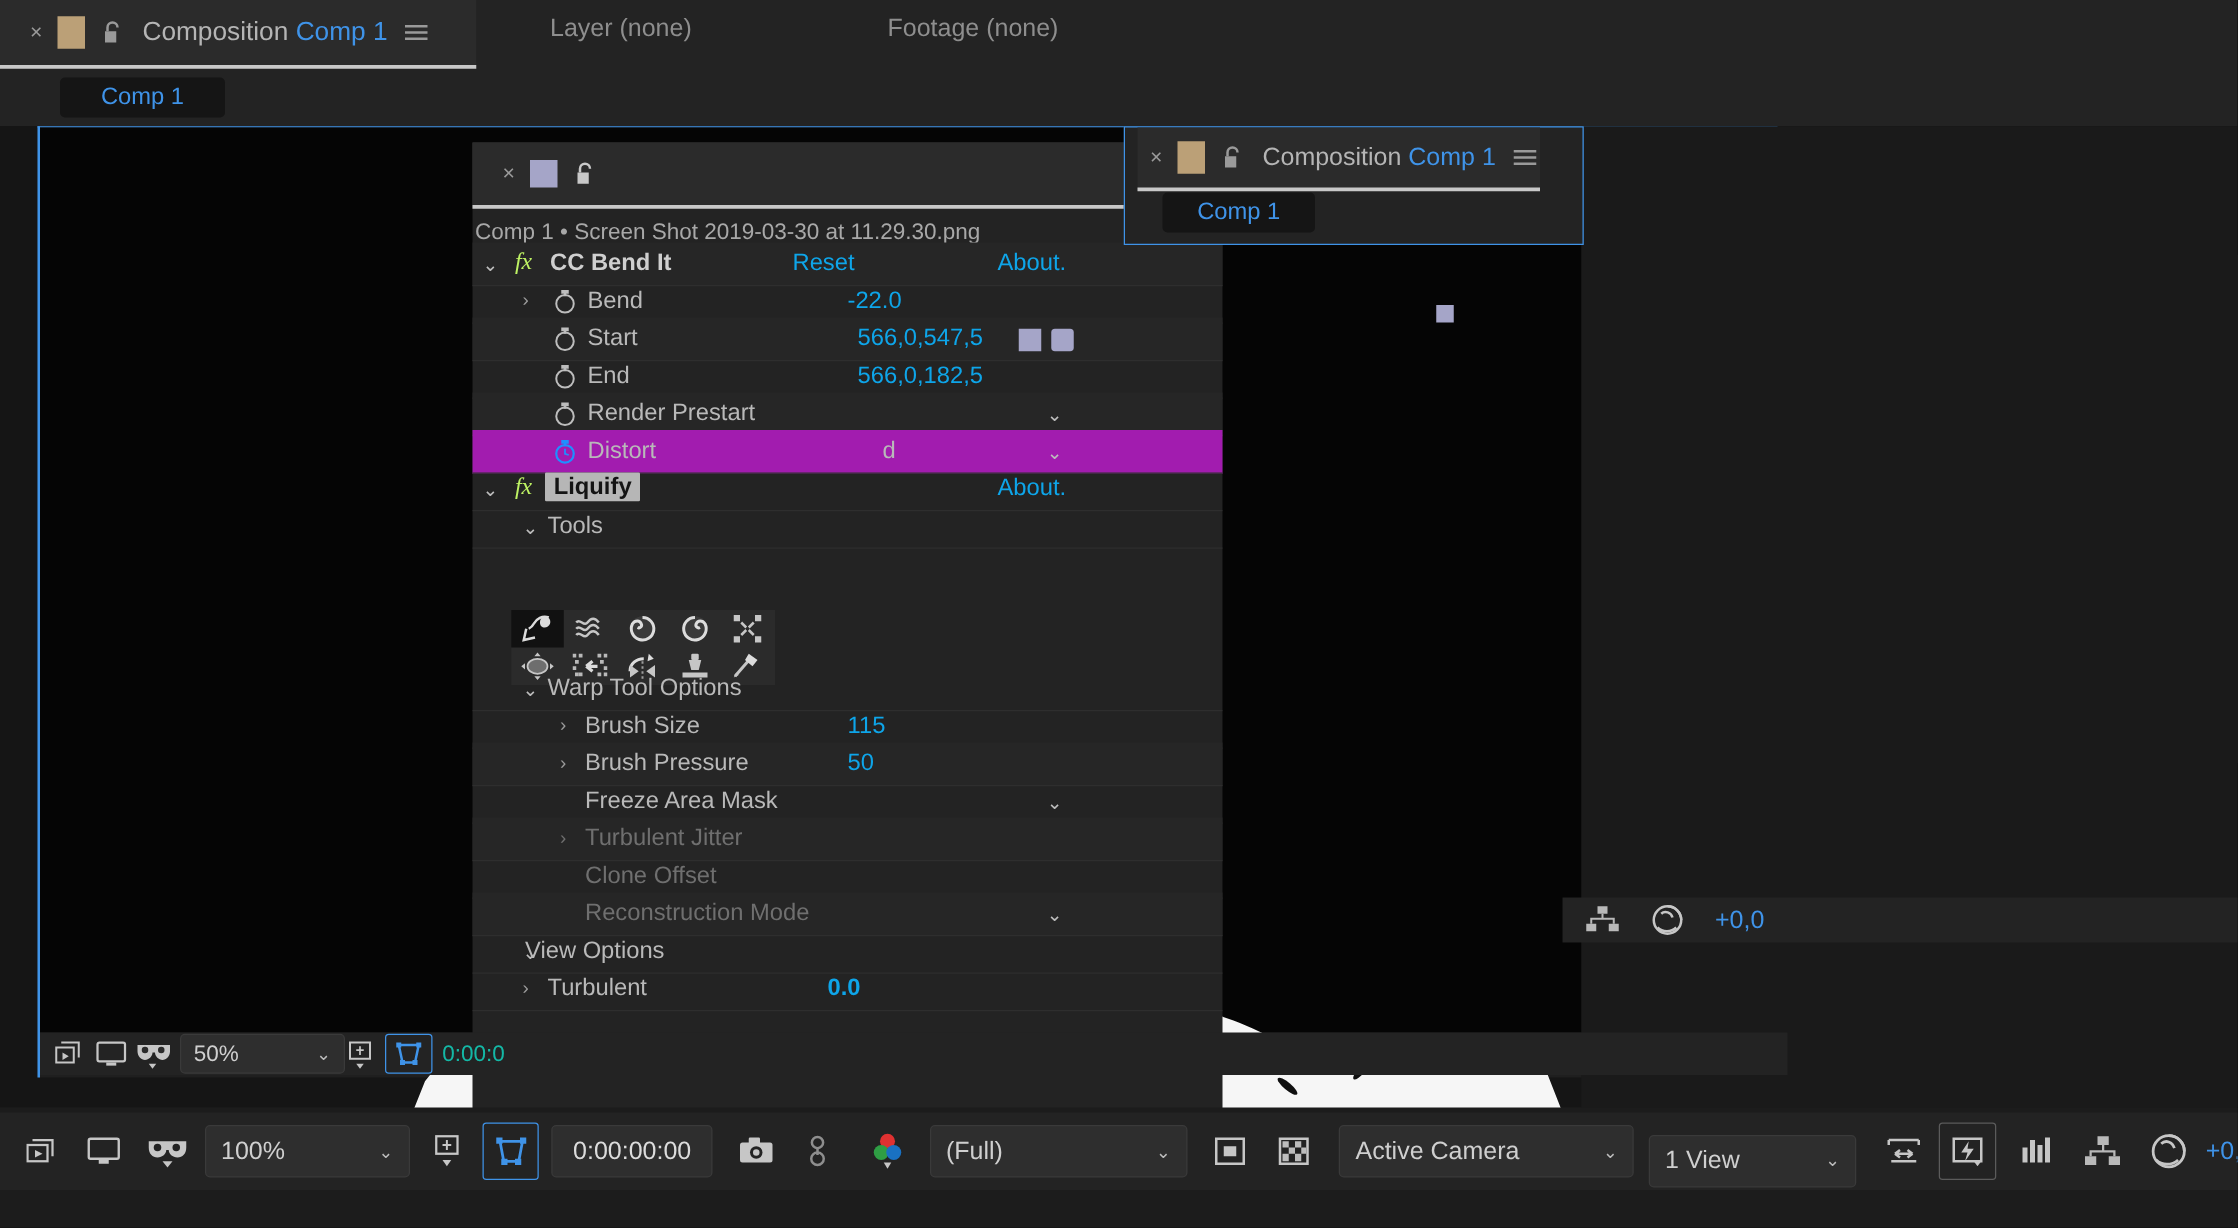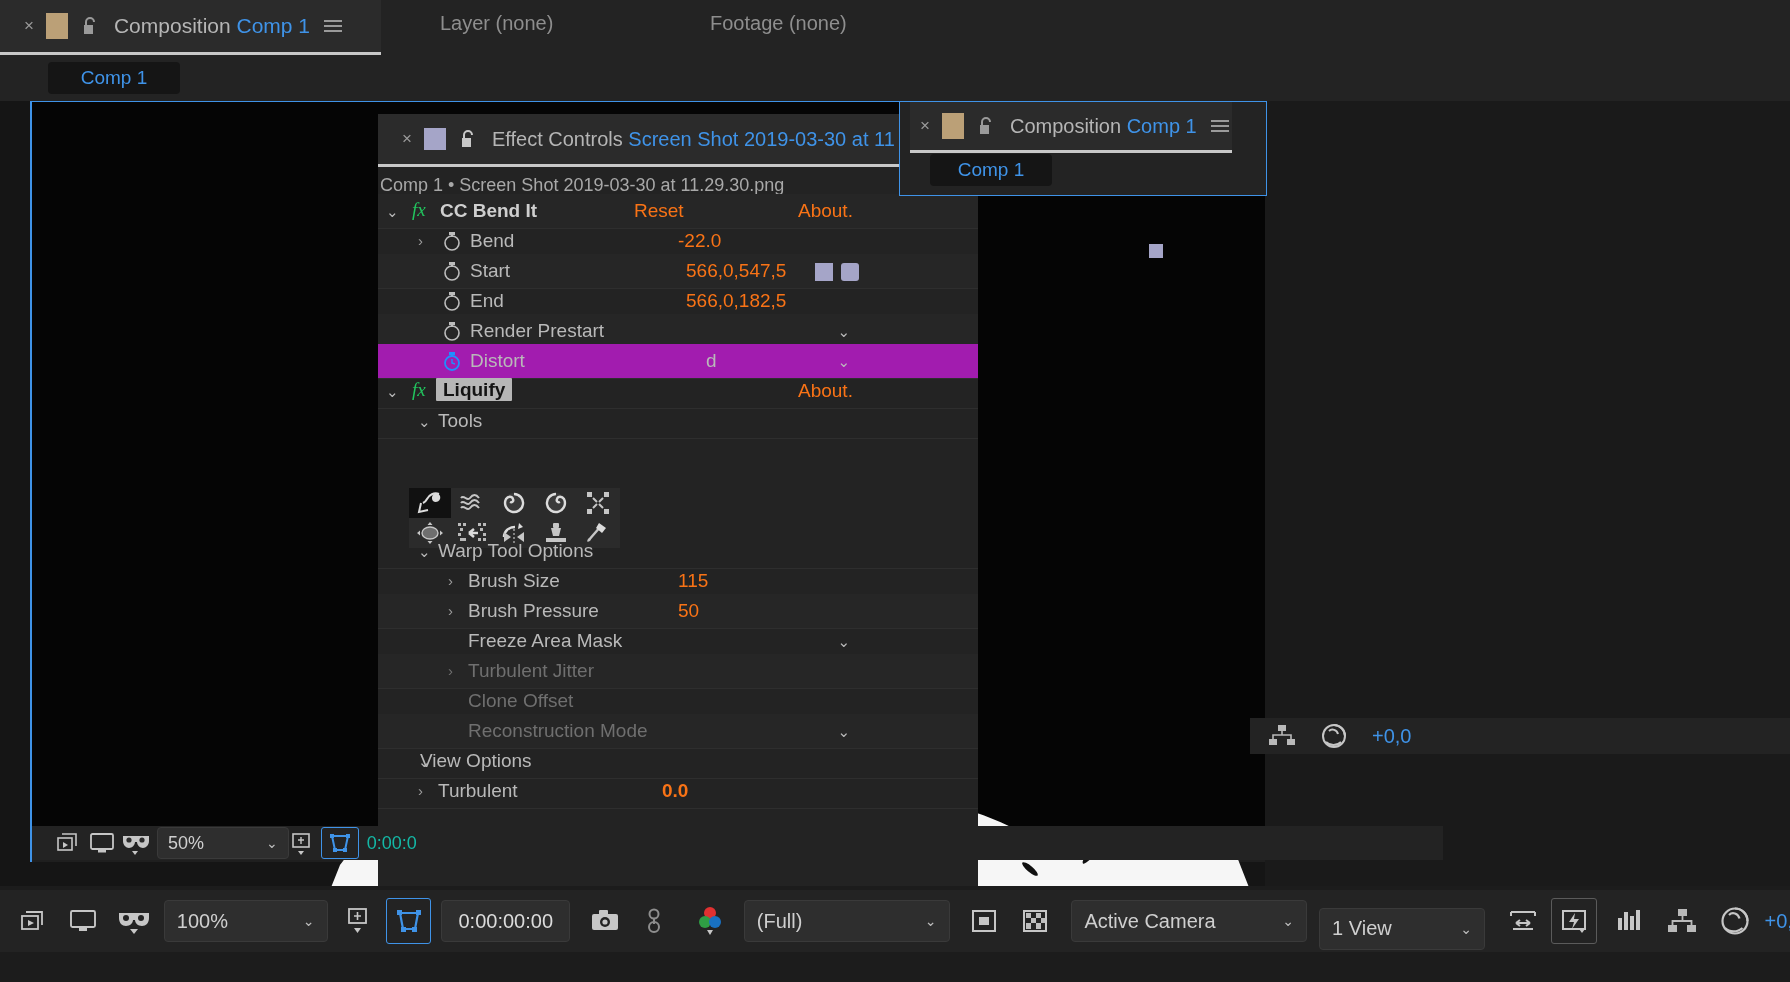--- a/index.html
+++ b/index.html
@@ -24,42 +24,42 @@
   #topOther2{left:710px;top:12px;font-size:20px;color:#8e8e8e;}
   #compChip{left:48px;top:62px;width:132px;height:32px;background:#151515;border-radius:4px;
       display:flex;align-items:center;justify-content:center;font-size:19px;color:#3f93e8;}
   
   #stage{left:0;top:101px;width:1790px;height:785px;background:#151515;}
   #leftViewer{left:30px;top:101px;width:1390px;height:760px;background:#1f1f1f;
       border-left:2px solid #3f93e8;border-top:1px solid #3f93e8;}
   #leftViewerBlack{left:32px;top:102px;width:1386px;height:724px;background:#050505;}
   
   #innerToolbar{left:32px;top:826px;width:1386px;height:34px;background:#232323;
-      display:flex;align-items:center;padding-left:25px;}
+      display:flex;align-items:center;padding-left:12px;}
   
   #fxPanel{left:378px;top:114px;width:600px;height:790px;background:#232323;}
   #fxTabRow{left:378px;top:114px;width:600px;height:50px;background:#2b2b2b;display:flex;align-items:center;}
   #fxTabActive{position:absolute;left:0;top:0;height:50px;width:562px;background:#2b2b2b;
       border-bottom:3px solid #c8c8c8;display:flex;align-items:center;}
   .fxsw{width:22px;height:22px;background:#a5a5c8;margin-right:14px;}
   #fxTitle{font-size:20px;color:#b5b5b5;white-space:nowrap;overflow:hidden;}
   #fxTitle b{color:#3f93e8;font-weight:400;}
   #fxChevrons{position:absolute;left:572px;top:12px;font-size:24px;color:#9a9a9a;letter-spacing:-2px;}
   #fxSubtitle{left:380px;top:175px;font-size:18px;color:#a8a8a8;white-space:nowrap;}
   .row{position:absolute;left:378px;width:600px;height:34px;border-bottom:1px solid #2e2e2e;}
   .row.alt{background:#262626;}
   .row.hl{background:#a21caf;}
   .rowlabel{position:absolute;font-size:19px;color:#b9b9b9;white-space:nowrap;top:6px;}
   .rowlabel.dim{color:#6f6f6f;}
   .rowlabel.hdr{font-weight:700;color:#cfcfcf;}
   .rowlabel.grp{color:#b9b9b9;}
-  .rowval{position:absolute;font-size:19px;color:#f97316;top:6px;}
+  .rowval{position:absolute;font-size:19px;color:#0ea5e9;top:6px;}
   .chev{position:absolute;color:#bdbdbd;font-size:15px;top:9px;}
   .tri{position:absolute;color:#9b9b9b;font-size:15px;top:8px;}
-  .fxi{position:absolute;font-style:italic;font-size:19px;color:#22c55e;font-family:"Liberation Serif",serif;}
+  .fxi{position:absolute;font-style:italic;font-size:19px;color:#bef264;font-family:"Liberation Serif",serif;}
   .stopw{position:absolute;top:6px;}
   .selname{background:#b6b6b6;color:#141414;padding:1px 7px;border-radius:1px;font-weight:700;}
   .dropdn{position:absolute;right:128px;top:9px;color:#bdbdbd;font-size:15px;}
   
   #toolsGrid{position:absolute;left:409px;top:488px;width:211px;height:60px;background:#2b2b2b;
       display:grid;grid-template-columns:repeat(5,42px);grid-template-rows:30px 30px;}
   .tool{display:flex;align-items:center;justify-content:center;}
   .tool.sel{background:#111;}
   
   #rightPanel{left:899px;top:101px;width:366px;height:93px;background:#232323;
@@ -181,21 +181,20 @@
 <div class="abs" id="fxTabRow">
   <div id="fxTabActive">
     <span class="tabx">×</span>
     <span class="fxsw"></span>
     <span class="lockico">
       <svg width="16" height="20" viewBox="0 0 16 20">
           <path d="M4 9V6a4 4 0 0 1 8 0" fill="none" stroke="#c8c8c8" stroke-width="2"></path>
           <rect x="2" y="9" width="9" height="9" fill="#c8c8c8"></rect>
         </svg>
     </span>
-    <span id="fxTitle"><span>Effect Controls </span><b>Screen Shot 2019-03-30 at 11</b></span>
   </div>
   <div id="fxChevrons">»</div>
 </div>
 
 <div class="abs" id="fxSubtitle">Comp 1 • Screen Shot 2019-03-30 at 11.29.30.png</div>
 
 <div class="row alt" style="top:194px;">
   <span class="chev" style="left:8px;">⌄</span>
   <span class="fxi" style="left:34px;top:5px;">fx</span>
   <span class="rowlabel hdr" style="left:62px;">CC Bend It</span>

